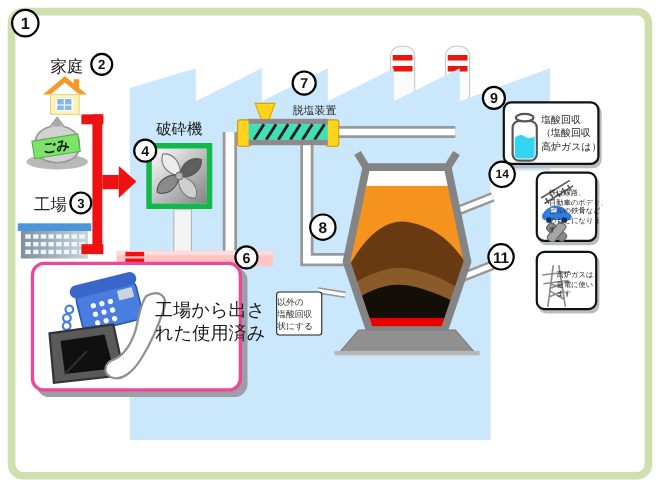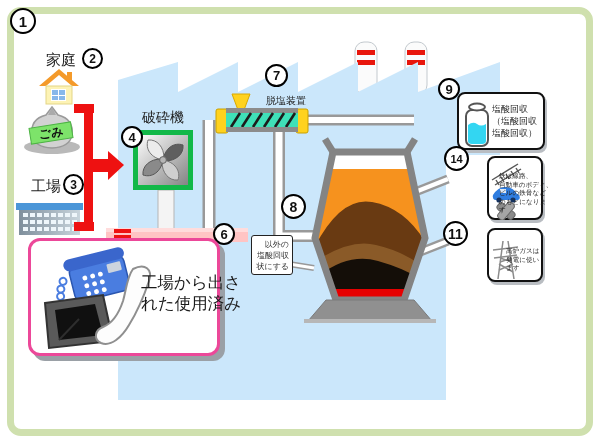--- a/index.html
+++ b/index.html
@@ -13,23 +13,23 @@
        font-weight:bold;box-sizing:border-box;z-index:30;}
   .jlabel{position:absolute;color:#222;white-space:nowrap;z-index:25;text-align:center;}
   .whitebox{position:absolute;background:#fff;border:2px solid #111;border-radius:8px;
             box-shadow:2px 3px 0 #b9bdc2;box-sizing:border-box;z-index:20;margin-left:45px;}
   .boxtext{position:absolute;color:#222;line-height:1.32;white-space:nowrap;}
   #popup{position:absolute;left:28px;top:238px;width:192px;height:118px;background:#fff;
          border:3px solid #ec4899;border-radius:12px;box-shadow:5px 5px 0 #9aa0a6;
          box-sizing:border-box;z-index:40;padding-left:24px;}
   #popup-text{position:absolute;left:110px;top:31px;font-size:16.5px;line-height:21px;
               color:#1a1a1a;white-space:nowrap;}
-  #note-box{position:absolute;left:251px;top:235px;width:42px;height:40px;background:#fff;
+  #note-box{position:absolute;left:251px;top:265px;width:42px;height:40px;background:#fff;
             border:1.5px solid #222;border-radius:3px;font-size:8px;line-height:11px;
-            text-align:right;padding:3px 3px 0 0;box-sizing:border-box;z-index:18;color:#333;}
+            padding:3px 3px 0 0;box-sizing:border-box;z-index:18;color:#333;}
   #crusher-box{position:absolute;left:133px;top:130px;width:60px;height:60px;
                border:5px solid #12b848;background:linear-gradient(135deg,#fdfdfd,#848484);
                box-sizing:border-box;z-index:15;}
   svg{display:block;}
 </style>
 </head>
 <body>
 
 <div id="canvas">
 
@@ -224,21 +224,21 @@
 
   <div class="whitebox" style="left:412px;top:92px;width:88px;height:58px">
     <svg class="abs" style="left:5px;top:8px" width="26" height="46" viewBox="0 0 26 46">
       <rect x="2" y="8" width="22" height="36" rx="6" fill="#fff" stroke="#555" stroke-width="2"></rect>
       <path d="M4,23 Q9,19 13,22 Q17,25 22,22 L22,39 Q22,42 18,42 L8,42 Q4,42 4,39 Z" fill="#33d6f2"></path>
       <ellipse cx="13" cy="5" rx="8" ry="3.4" fill="#fff" stroke="#555" stroke-width="2"></ellipse>
     </svg>
     <div class="boxtext" style="left:33px;top:10px;font-size:9px">
       <div>塩酸回収</div>
       <div>（塩酸回収</div>
-      <div>塩酸回収）</div>
+      <div>高炉ガスは）</div>
     </div>
   </div>
   <div class="num" style="left:438px;top:78px;width:22px;height:22px;font-size:13px">
     <span>9</span>
     </div>
 
   <div class="whitebox" style="left:442px;top:156px;width:56px;height:64px">
     <svg class="abs" style="left:1px;top:4px" width="34" height="58" viewBox="0 0 34 58">
       <g stroke="#555" stroke-width="1.4" fill="none">
         <path d="M2,18 L28,2"></path>

